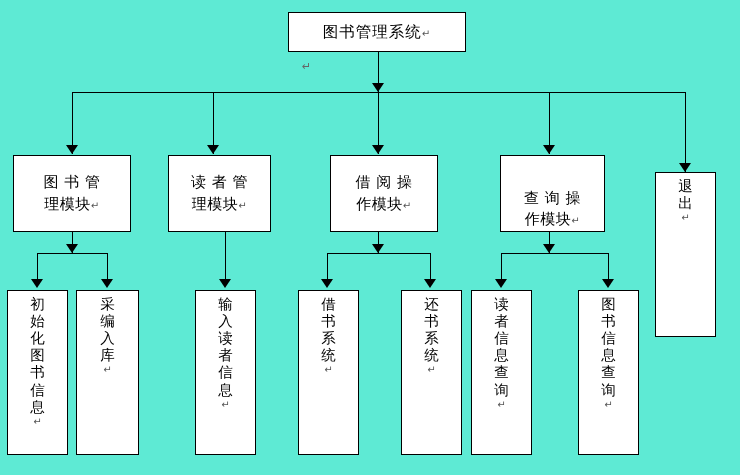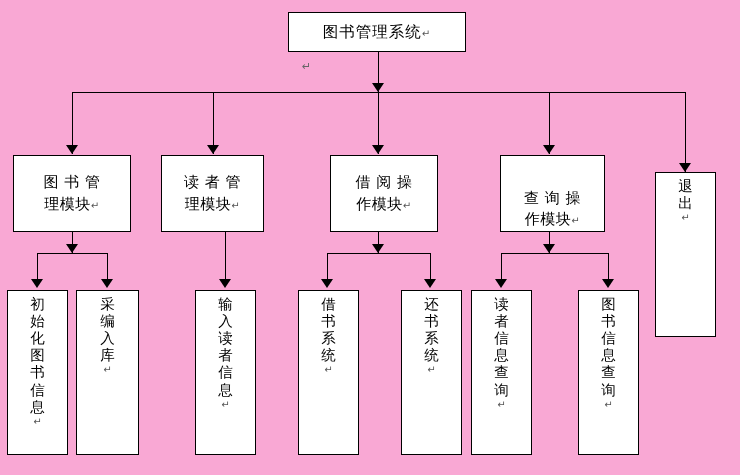--- a/index.html
+++ b/index.html
@@ -4,21 +4,21 @@
 <style>
   html, body {
     margin: 0;
     padding: 0;
     background: #ffffff;
   }
   #canvas {
     position: relative;
     width: 740px;
     height: 475px;
-    background: #f9a8d4;
+    background: #5eead4;
     font-family: "DejaVu Sans", "Liberation Sans", sans-serif;
     overflow: hidden;
     text-decoration: underline;
   }
   .box {
     position: absolute;
     box-sizing: border-box;
     border: 1px solid #000000;
     background: #ffffff;
     display: flex;
@@ -125,21 +125,21 @@
   <div class="arrow" style="left:543px; top:145px;"></div>
 
   <div class="vline" style="left:685px; top:92px; height:80px;"></div>
   <div class="arrow" style="left:679px; top:163px;"></div>
 
   <div class="box htxt" style="left:13px; top:155px; width:118px; height:77px;">
     <div class="label"><span>图 书 管
 理模块</span><span class="pilcrow">↵</span></div>
   </div>
 
-  <div class="box htxt" style="left:161px; top:155px; width:103px; height:77px;">
+  <div class="box htxt" style="left:168px; top:155px; width:103px; height:77px;">
     <div class="label"><span>读 者 管
 理模块</span><span class="pilcrow">↵</span></div>
   </div>
 
   <div class="box htxt" style="left:330px; top:155px; width:108px; height:77px;">
     <div class="label"><span>借 阅 操
 作模块</span><span class="pilcrow">↵</span></div>
   </div>
 
   <div class="box htxt" style="left:500px; top:155px; width:105px; height:77px;align-items:flex-end;">

